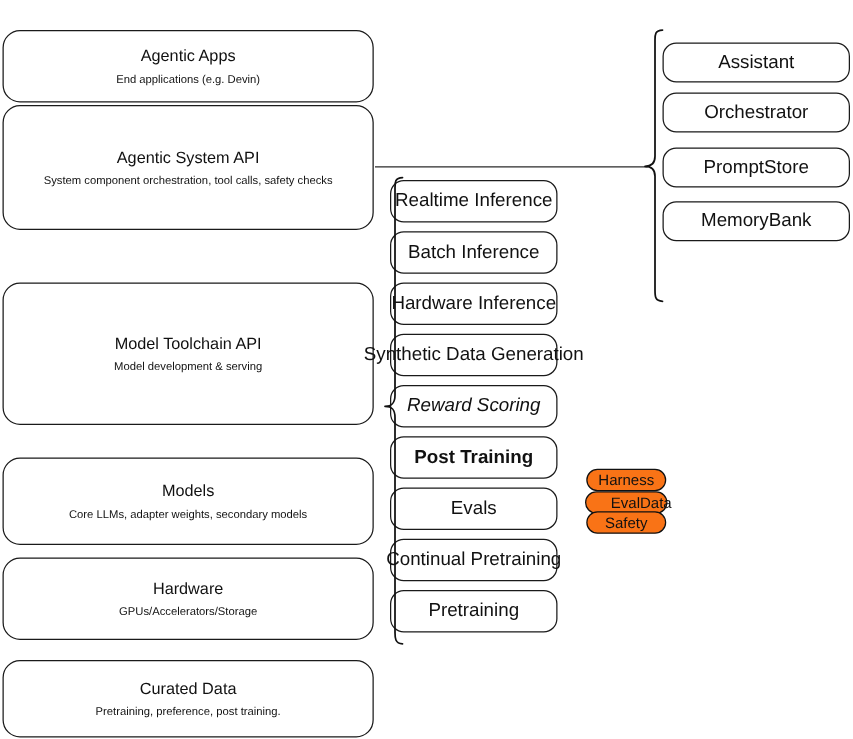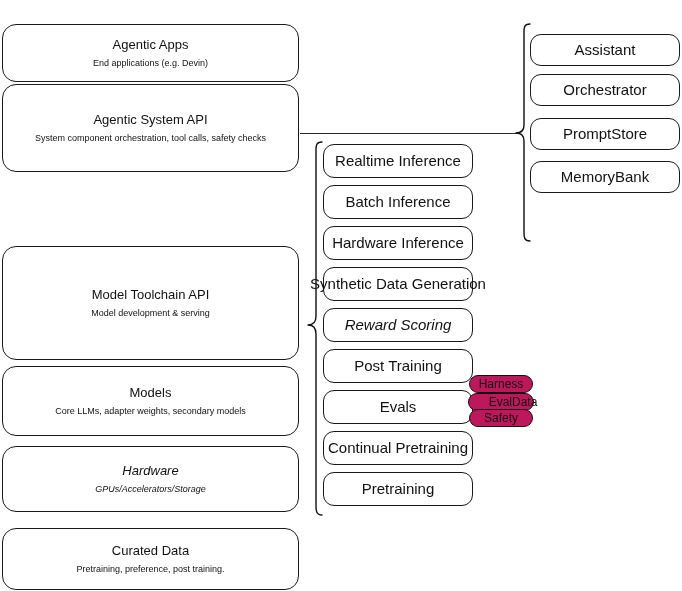--- a/index.html
+++ b/index.html
@@ -47,30 +47,30 @@
 
   
   .layer-box { left: 2px; width: 297px; }
 
   
   .item-box {
     border-radius: 11px;
     border-width: 1.2px;
   }
   .item-box .title { font-size: 15px; }
-  .mid-box   { left: 323px; width: 150px; height: 34px; }
+  .mid-box   { left: 312px; width: 134px; height: 34px; }
   .right-box { left: 530px; width: 150px; height: 32px; }
 
   
   .pill {
     position: absolute;
     box-sizing: border-box;
     border: 1.3px solid #111111;
     border-radius: 999px;
-    background: #be185d;
+    background: #f97316;
     display: flex;
     align-items: center;
     justify-content: center;
     font-size: 12px;
     color: #111111;
     white-space: nowrap;
     z-index: 6;
   }
 
   
@@ -98,36 +98,36 @@
 </head>
 <body>
 
 <div id="canvas">
 
   <div class="box layer-box" style="top:2px;height:58px;margin-top:22px;">
     <div class="title">Agentic Apps</div>
     <div class="sub">End applications (e.g. Devin)</div>
   </div>
 
-  <div class="box layer-box" style="top:84px;height:88px;text-align:center;">
+  <div class="box layer-box" style="top:84px;height:100px;text-align:center;">
     <div class="title">Agentic System API</div>
     <div class="sub">System component orchestration, tool calls, safety checks</div>
   </div>
 
-  <div class="box layer-box" style="top:226px;height:114px;margin-top:20px;">
+  <div class="box layer-box" style="top:226px;height:114px;">
     <div class="title">Model Toolchain API</div>
     <div class="sub">Model development &amp; serving</div>
   </div>
 
   <div class="box layer-box" style="top:366px;height:70px;">
     <div class="title">Models</div>
     <div class="sub">Core LLMs, adapter weights, secondary models</div>
   </div>
 
-  <div class="box layer-box" style="top:446px;height:66px;font-style:italic;">
+  <div class="box layer-box" style="top:446px;height:66px;">
     <div class="title">Hardware</div>
     <div class="sub">GPUs/Accelerators/Storage</div>
   </div>
 
   <div class="box layer-box" style="top:528px;height:62px;">
     <div class="title">Curated Data</div>
     <div class="sub">Pretraining, preference, post training.</div>
   </div>
 
   <div class="hline" style="left:300px;top:133px;width:218px;"></div>
@@ -160,21 +160,21 @@
   </div>
   <div class="box item-box mid-box" style="top:226px;">
     <div class="title">Hardware Inference</div>
   </div>
   <div class="box item-box mid-box" style="top:267px;">
     <div class="title">Synthetic Data Generation</div>
   </div>
   <div class="box item-box mid-box" style="top:308px;font-style:italic;">
     <div class="title">Reward Scoring</div>
   </div>
-  <div class="box item-box mid-box" style="top:349px;">
+  <div class="box item-box mid-box" style="top:349px;font-weight:bold;">
     <div class="title">Post Training</div>
   </div>
   <div class="box item-box mid-box" style="top:390px;">
     <div class="title">Evals</div>
   </div>
   <div class="box item-box mid-box" style="top:431px;">
     <div class="title">Continual Pretraining</div>
   </div>
   <div class="box item-box mid-box" style="top:472px;">
     <div class="title">Pretraining</div>

